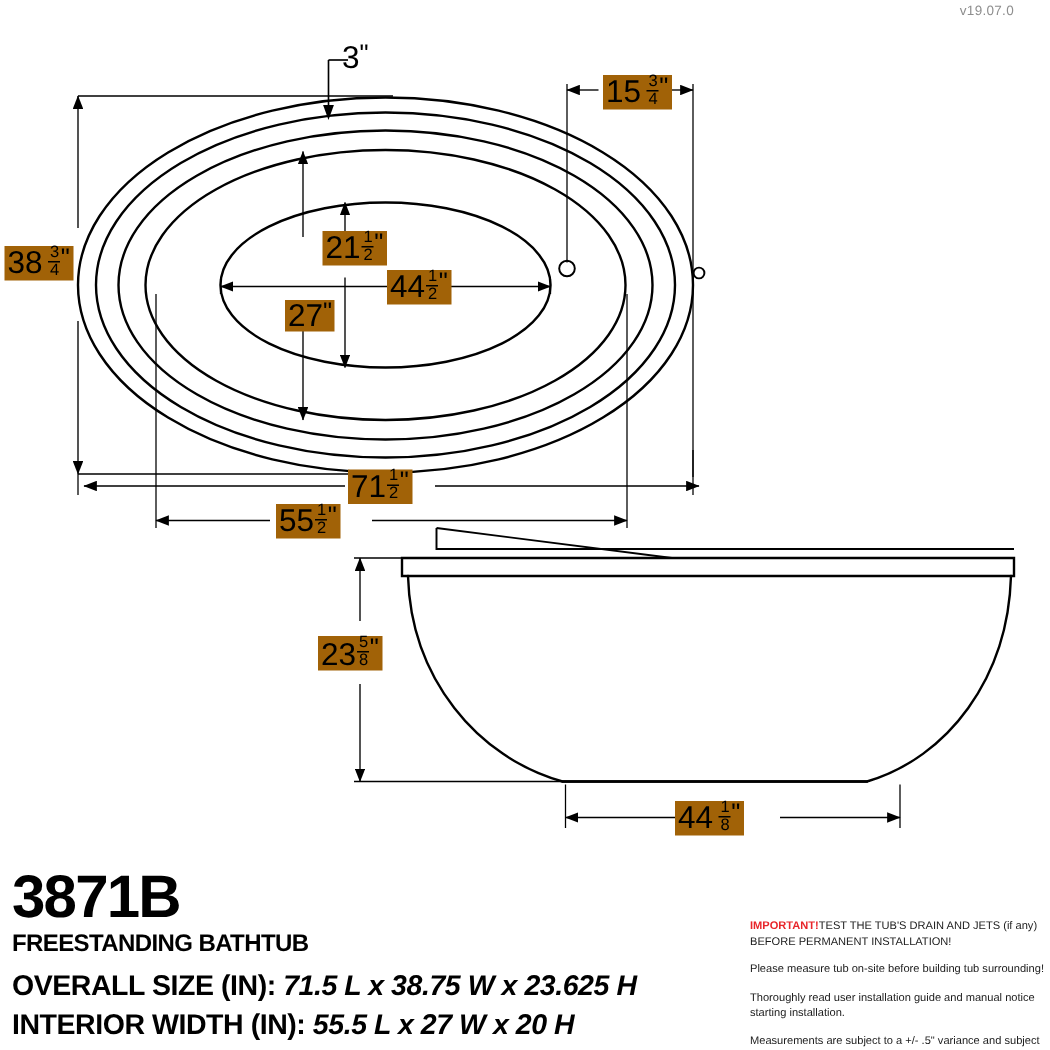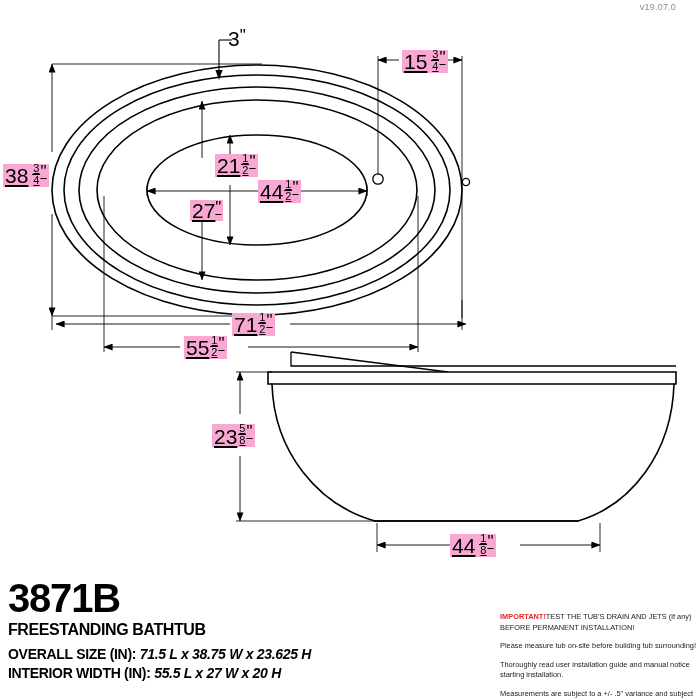--- a/index.html
+++ b/index.html
@@ -118,23 +118,22 @@
   .dim .inchmark {
     font-size: 17px;
     align-self: flex-start;
     margin-left: 0px;
     position: relative;
     top: -1px;
   }
   .dim.gap .whole { margin-right: 3px; }
 
   .dim-bg {
-    background: #f9a8d4;
+    background: #a16207;
     padding: 0 2px;
-    text-decoration: underline;
   }
 
   
   .title-block {
     position: absolute;
     left: 8px;
     top: 578px;
     width: 470px;
   }
   .model-number {
@@ -149,21 +148,21 @@
     font-family: "Liberation Sans", sans-serif;
     font-weight: bold;
     font-size: 16px;
     letter-spacing: -0.4px;
     line-height: 1;
     margin: 0 0 7px 0;
   }
   .spec-line {
     font-family: "Liberation Sans", sans-serif;
     font-weight: bold;
-    font-size: 14px;
+    font-size: 19px;
     letter-spacing: -0.3px;
     line-height: 1.35;
     margin: 0;
   }
   .spec-line .ital {
     font-style: italic;
   }
 
   
   .notes-block {

